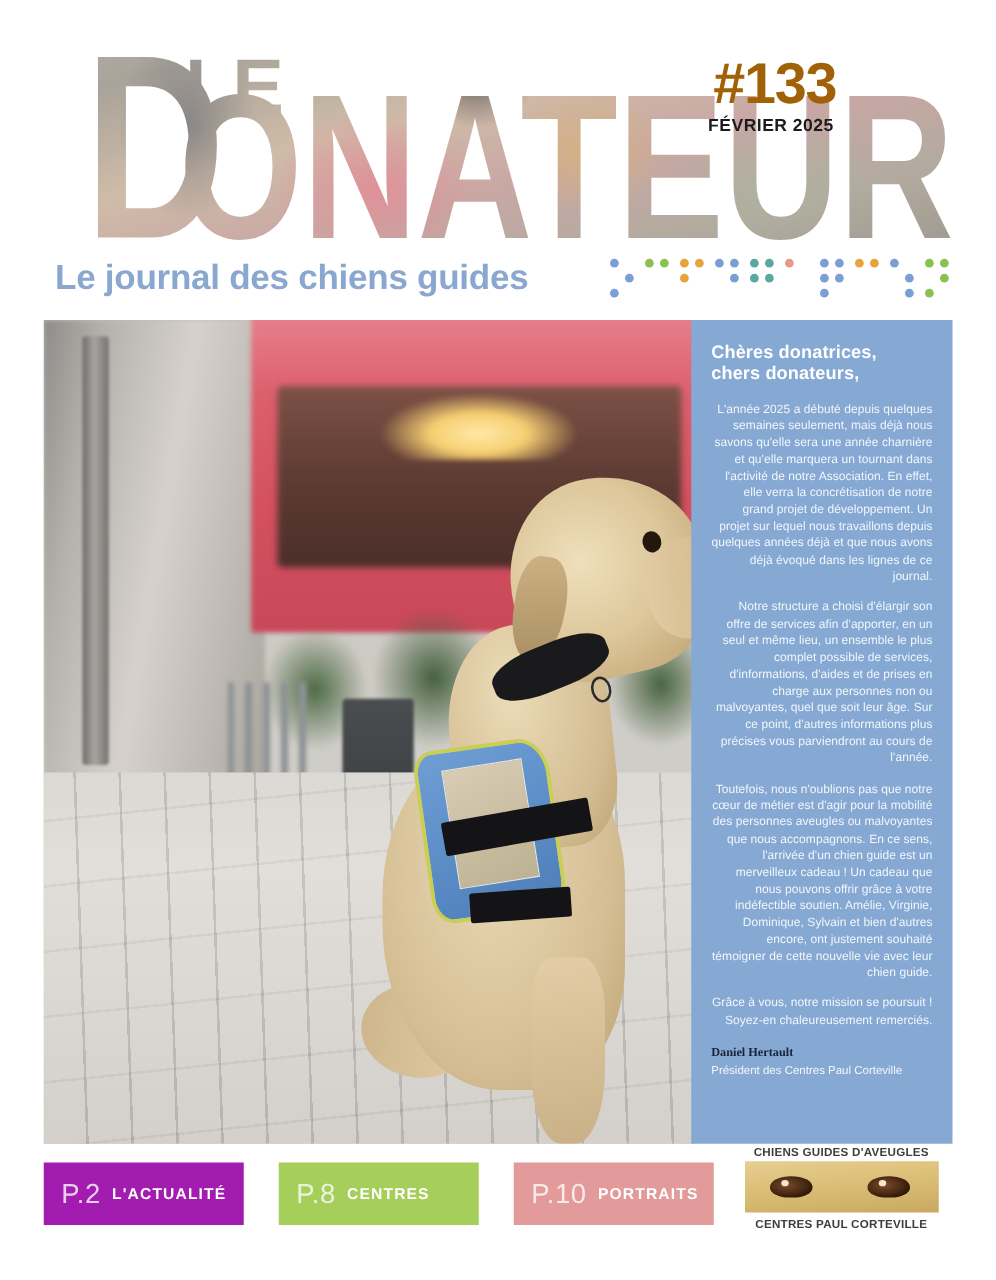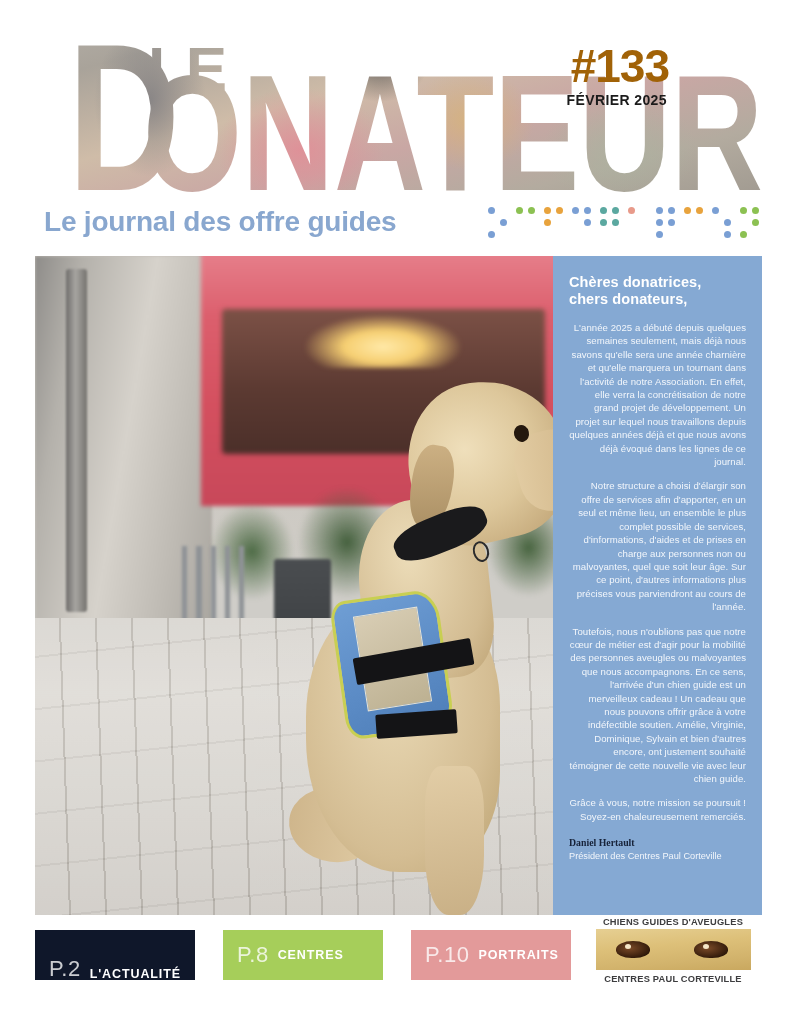--- a/index.html
+++ b/index.html
@@ -297,21 +297,21 @@
           <text id="m-rest" x="143" y="190" font-size="165" font-weight="bold" fill="black" font-family="Liberation Sans, sans-serif" textLength="620" lengthAdjust="spacingAndGlyphs">ONATEUR</text>
         </mask>
       </defs>
       <rect x="0" y="0" width="797" height="200" fill="#ffffff" mask="url(#letter-mask)"></rect>
     </svg>
     <div class="issue-no">#133</div>
     <div class="issue-date">FÉVRIER 2025</div>
   </div>
 
   <div class="subtitle-row">
-    <div class="subtitle">Le journal des offre guides</div>
+    <div class="subtitle">Le journal des chiens guides</div>
     <div class="braille" id="braille">
         <div class="bcell">
           <span class="bdot" style="background: rgb(122, 159, 212);"></span>
           <span class="bdot off"></span>
           <span class="bdot off"></span>
           <span class="bdot" style="background: rgb(122, 159, 212);"></span>
           <span class="bdot" style="background: rgb(122, 159, 212);"></span>
           <span class="bdot off"></span>
         </div>
         <div class="bcell">
@@ -426,21 +426,21 @@
     </div>
     <p class="wrap-head">L'année 2025 a débuté depuis quelques semaines seulement, mais déjà nous savons qu'elle sera une année charnière et qu'elle marquera un tournant dans l'activité de notre Association. En effet, elle verra la concrétisation de notre grand projet de développement. Un projet sur lequel nous travaillons depuis quelques années déjà et que nous avons déjà évoqué dans les lignes de ce journal.</p>
     <p>Notre structure a choisi d'élargir son offre de services afin d'apporter, en un seul et même lieu, un ensemble le plus complet possible de services, d'informations, d'aides et de prises en charge aux personnes non ou malvoyantes, quel que soit leur âge. Sur ce point, d'autres informations plus précises vous parviendront au cours de l'année.</p>
     <p>Toutefois, nous n'oublions pas que notre cœur de métier est d'agir pour la mobilité des personnes aveugles ou malvoyantes que nous accompagnons. En ce sens, l'arrivée d'un chien guide est un merveilleux cadeau ! Un cadeau que nous pouvons offrir grâce à votre indéfectible soutien. Amélie, Virginie, Dominique, Sylvain et bien d'autres encore, ont justement souhaité témoigner de cette nouvelle vie avec leur chien guide.</p>
     <p>Grâce à vous, notre mission se poursuit ! Soyez-en chaleureusement remerciés.</p>
     <div class="sig-name">Daniel Hertault</div>
     <div class="sig-role">Président des Centres Paul Corteville</div>
   </div>
 
   <div class="nav" id="nav">
-      <div class="nav-item" style="background: #0f172a; width: 160px; align-items: flex-end;">
+      <div class="nav-item" style="background: #a21caf; width: 160px;">
         <span class="pnum">P.2</span>
         <span class="plabel">L'ACTUALITÉ</span>
       </div>
       <div class="nav-gap"></div>
       <div class="nav-item" style="background: rgb(166, 206, 90); width: 160px;">
         <span class="pnum">P.8</span>
         <span class="plabel">CENTRES</span>
       </div>
       <div class="nav-gap"></div>
       <div class="nav-item" style="background: rgb(227, 154, 154); width: 160px;">

